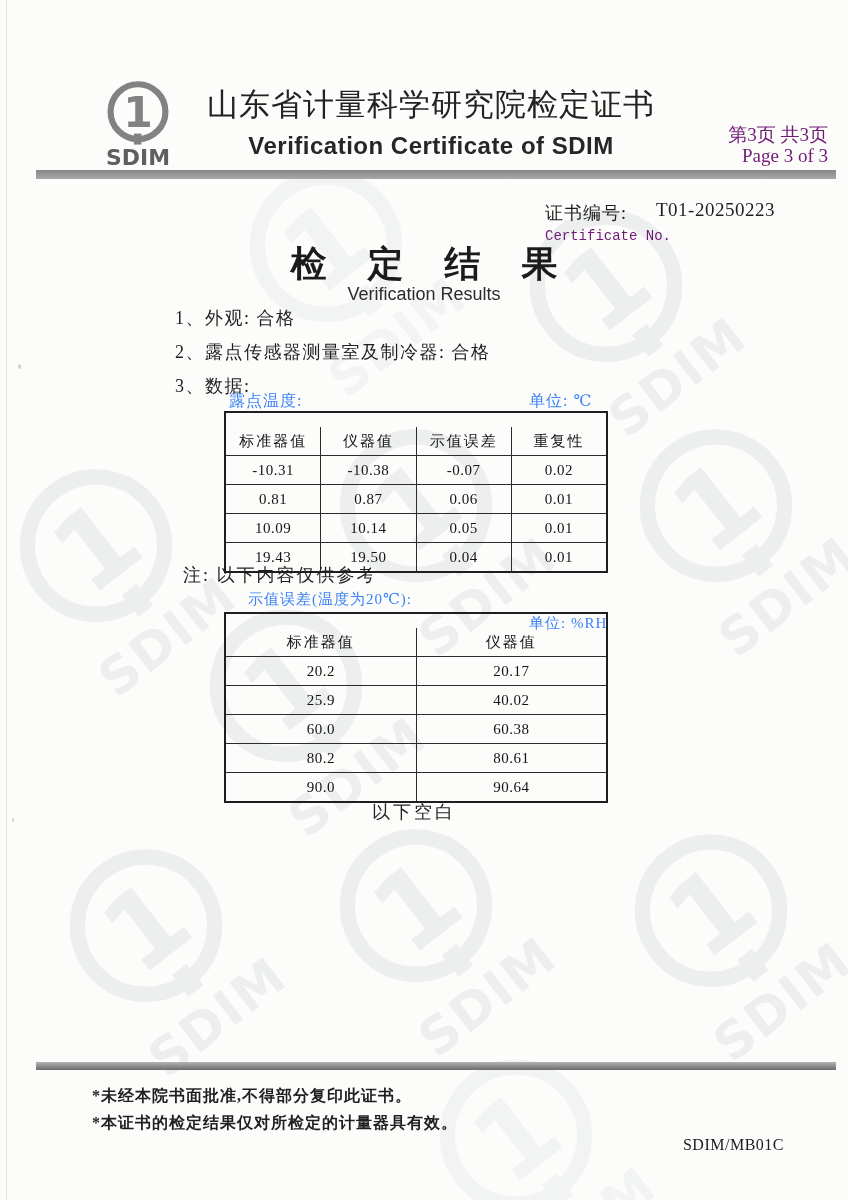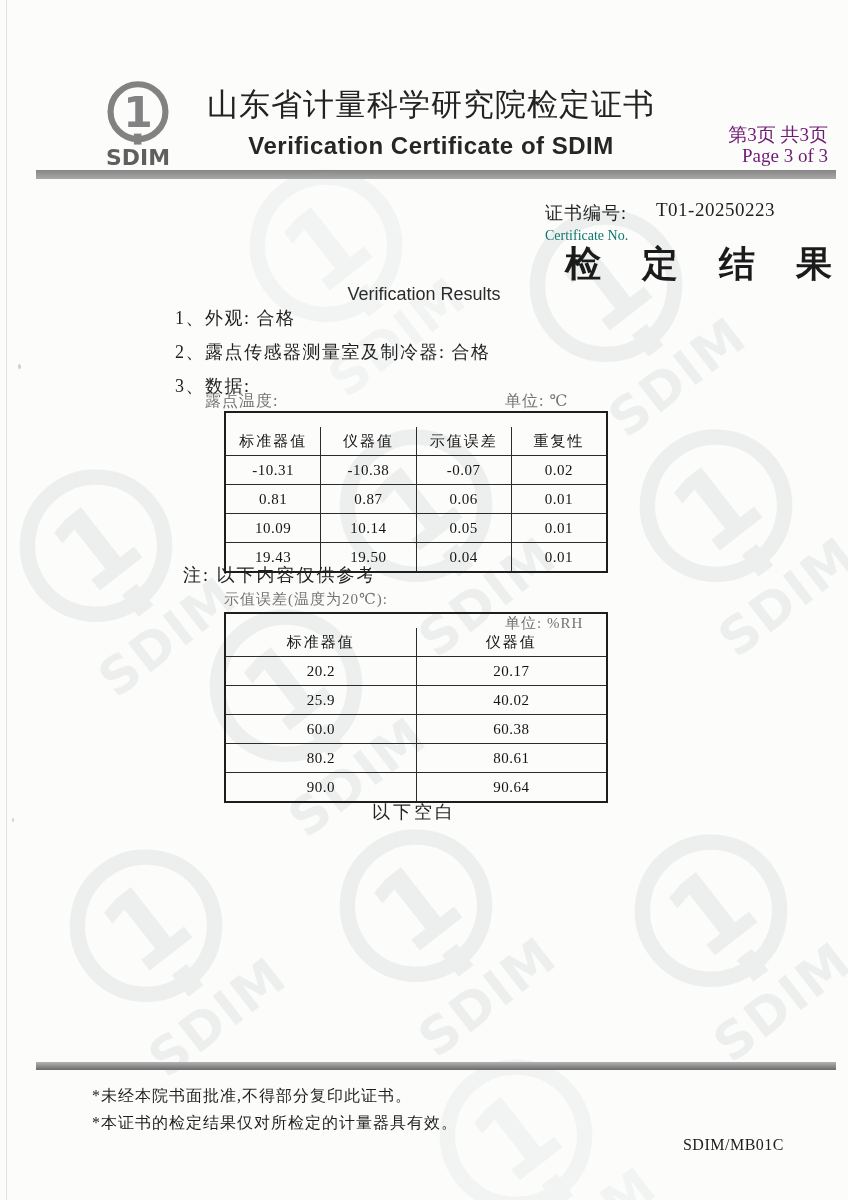--- a/index.html
+++ b/index.html
@@ -32,34 +32,34 @@
     letter-spacing:.5px;color:#262626;}
   .pageinfo{position:absolute;left:668px;top:124px;width:160px;text-align:right;
     font-size:19px;line-height:21px;color:#701a75;}
   .rule{position:absolute;left:36px;width:800px;}
   .rule.top{top:170px;height:9px;background:linear-gradient(#868686,#a8a8a8);}
   .rule.bottom{top:1062px;height:8px;background:linear-gradient(#b3b3b3,#6b6b6b);}
 
   
   .cert-label{position:absolute;left:545px;top:201px;font-size:18px;letter-spacing:1px;}
   .cert-number{position:absolute;left:656px;top:199px;font-size:19px;letter-spacing:.5px;}
-  .cert-label-en{position:absolute;left:545px;top:228px;font-size:14px;color:#0f766e;
-    font-family:Liberation Serif, serif;}
-
-  
-  .results-title{position:absolute;left:0;top:240px;width:848px;text-align:right;
+  .cert-label-en{position:absolute;left:545px;top:228px;font-size:14px;color:#701a75;
+    font-family:Liberation Mono, monospace;}
+
+  
+  .results-title{position:absolute;left:0;top:240px;width:848px;text-align:center;
     font-size:36px;font-weight:700;letter-spacing:16px;text-indent:16px;color:#1b1b1b;}
   .results-sub{position:absolute;left:0;top:284px;width:848px;text-align:center;
     font-family:"Liberation Sans","DejaVu Sans",sans-serif;font-size:18px;color:#2b2b2b;}
 
   .result-list{position:absolute;left:175px;top:306px;width:520px;
     display:flex;flex-direction:column;gap:10px;font-size:18px;letter-spacing:1.5px;}
 
   
-  .lbl{position:absolute;font-size:16px;letter-spacing:1px;color:#737373;}
+  .lbl{position:absolute;font-size:16px;letter-spacing:1px;color:#3b82f6;margin-left:24px;}
   .lbl-dew{left:205px;top:391px;}
   .unit-dew{left:505px;top:391px;}
   .note-line{position:absolute;left:183px;top:563px;font-size:18px;letter-spacing:2px;}
   .lbl-rh{left:224px;top:590px;font-size:15px;}
   .unit-rh{left:505px;top:614px;font-size:15px;}
 
   
   .tbl{position:absolute;left:224px;width:380px;border:2px solid #1e1e1e;background:rgba(255,255,255,.0);}
   .tbl1{top:411px;}
   .tbl2{top:612px;}
@@ -67,21 +67,21 @@
   .tr:first-child{border-top:none;margin-top:14px;}
   .td{flex:1;height:28px;display:flex;align-items:center;justify-content:center;
     border-left:1px solid #2b2b2b;font-size:15px;letter-spacing:.5px;color:#141414;}
   .td:first-child{border-left:none;}
   .tr.th .td{letter-spacing:2px;}
 
   .blank-note{position:absolute;left:224px;top:783px;width:380px;text-align:center;
     font-size:18px;letter-spacing:3px;color:#242424;margin-top:17px;}
 
   
-  .footnotes{position:absolute;left:92px;top:1082px;font-size:16px;line-height:27px;letter-spacing:1px;}
+  .footnotes{position:absolute;left:92px;top:1082px;font-size:16px;line-height:27px;letter-spacing:1px;font-weight:bold;}
   .form-code{position:absolute;right:64px;top:1136px;font-size:16px;letter-spacing:.5px;color:#1c1c1c;}
 </style>
 </head>
 <body>
 
 <div class="sheet">
 
   <svg width="0" height="0" style="position:absolute">
     <symbol id="sdim-sym" viewBox="0 0 120 140">
       <circle cx="60" cy="52" r="40" fill="none" stroke="currentColor" stroke-width="9"></circle>

